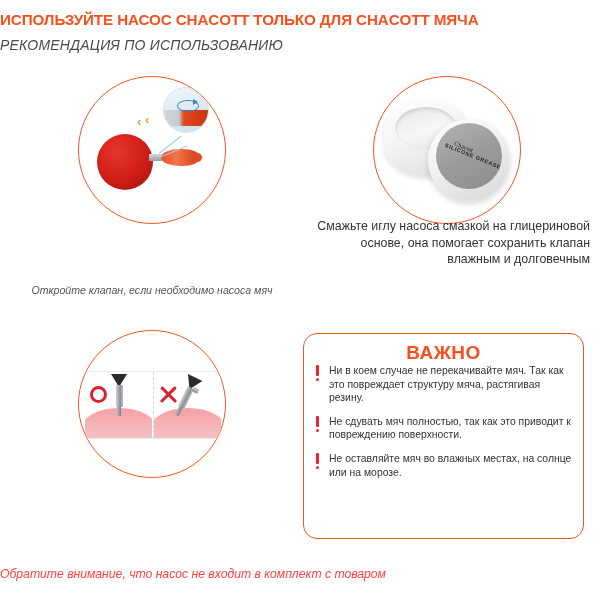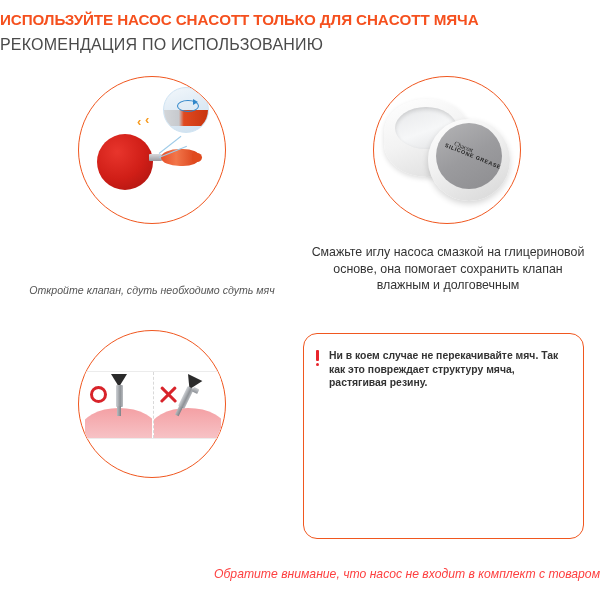--- a/index.html
+++ b/index.html
@@ -13,21 +13,21 @@
   }
   .page{position:relative;width:600px;height:600px;}
 
   
   .header{position:absolute;left:0;top:10px;width:600px;text-align:left;}
   .title{
     font-size:15.2px;font-weight:bold;color:#f5501e;
     letter-spacing:-0.1px;line-height:20px;white-space:nowrap;
   }
   .subtitle{
-    font-size:16px;color:#4a4a4a;
+    font-size:14px;font-style:italic;color:#4a4a4a;
     letter-spacing:0.2px;margin-top:7px;line-height:16px;
   }
 
   
   .circle{
     position:absolute;border:1.4px solid #f0571f;border-radius:50%;
     background:#fff;box-sizing:border-box;overflow:hidden;
   }
 
   
@@ -43,35 +43,35 @@
   
   .important-box{
     position:absolute;left:303px;top:333px;width:281px;height:206px;
     border:1.6px solid #f0571f;border-radius:14px;box-sizing:border-box;
     background:#fff;
   }
   .important-title{
     text-align:center;font-size:19px;font-weight:bold;color:#f5501e;
     margin-top:8px;letter-spacing:0.5px;
   }
-  .bullets{margin-top:15px;padding:0 10px 0 12px;font-weight:bold;}
+  .bullets{margin-top:0;padding:0 10px 0 12px;}
   .bullet{position:relative;padding-left:13px;margin-bottom:10px;}
   .bullet .bang{
     position:absolute;left:0;top:1px;width:4px;
   }
   .bullet .bang i{display:block;background:#e8242b;}
   .bullet .bang .bar{width:3px;height:11px;border-radius:1px;}
   .bullet .bang .dot{width:3px;height:3px;border-radius:50%;margin-top:2px;}
   .bullet p{
     margin:0;font-size:10.4px;line-height:13.6px;color:#333;
   }
 
   
   .footer{
-    position:absolute;left:0;top:566px;width:600px;text-align:right;
+    position:absolute;left:0;top:566px;width:600px;text-align:left;
     font-size:12.2px;font-style:italic;color:#fd4040;line-height:16px;
   }
 
   
   #ill1{left:78px;top:76px;width:148px;height:148px;}
   .ball{
     position:absolute;left:18px;top:57px;width:56px;height:56px;border-radius:50%;
     background:radial-gradient(circle at 36% 32%, #e8352c 0%, #d01e17 52%, #a5130f 100%);
     filter:blur(0.35px);
   }
@@ -213,33 +213,33 @@
     <div class="mag-line" style="left:80px;top:80px;width:30px;transform:rotate(-22deg);"></div>
     <div class="mag-circle">
       <div class="m-red"></div>
       <div class="m-ring"></div>
       <div class="m-arrow"></div>
     </div>
     <div class="chev" style="left:58px;top:38px;">‹</div>
     <div class="chev" style="left:66px;top:36px;">‹</div>
   </div>
 
-  <div class="subcaption" style="left:10px;top:283px;width:284px;">Откройте клапан, сдуть необходимо сдуть мяч</div>
+  <div class="subcaption" style="left:10px;top:283px;width:284px;">Откройте клапан, если необходимо насоса мяч</div>
 
   <div class="circle" id="ill2">
     <div class="jar-base"></div>
     <div class="jar-inner"></div>
     <div class="jar-lid"></div>
     <div class="lid-face">
       <div class="lid-brand">Chacott</div>
       <div class="lid-text">SILICONE GREASE</div>
     </div>
   </div>
 
-  <div class="caption" style="left:306px;top:244px;width:284px;">Смажьте иглу насоса смазкой на глицериновой основе, она помогает сохранить клапан влажным и долговечным</div>
+  <div class="caption" style="left:306px;top:218px;width:284px;text-align:right;">Смажьте иглу насоса смазкой на глицериновой основе, она помогает сохранить клапан влажным и долговечным</div>
 
   <div class="circle" id="ill3">
     <div class="panel-img">
       <div class="half left">
         <div class="skin"></div>
         <div class="o-mark"></div>
         <div class="needle good">
           <div class="cap"></div>
           <div class="body"></div>
         </div>
@@ -255,26 +255,41 @@
           <div class="cap"></div>
           <div class="body"></div>
           <div class="nub"></div>
         </div>
       </div>
     </div>
   </div>
 
 
   <div class="important-box">
+    <div class="important-title">ВАЖНО</div>
     <div class="bullets">
       <div class="bullet">
         <span class="bang">
             <i class="bar"></i>
             <i class="dot"></i>
           </span>
         <p>Ни в коем случае не перекачивайте мяч. Так как это повреждает структуру мяча, растягивая резину.</p>
       </div>
+      <div class="bullet">
+        <span class="bang">
+            <i class="bar"></i>
+            <i class="dot"></i>
+          </span>
+        <p>Не сдувать мяч полностью, так как это приводит к повреждению поверхности.</p>
+      </div>
+      <div class="bullet">
+        <span class="bang">
+            <i class="bar"></i>
+            <i class="dot"></i>
+          </span>
+        <p>Не оставляйте мяч во влажных местах, на солнце или на морозе.</p>
+      </div>
     </div>
   </div>
 
   <div class="footer">Обратите внимание, что насос не входит в комплект с товаром</div>
 
 </div>
 
 </body></html>

